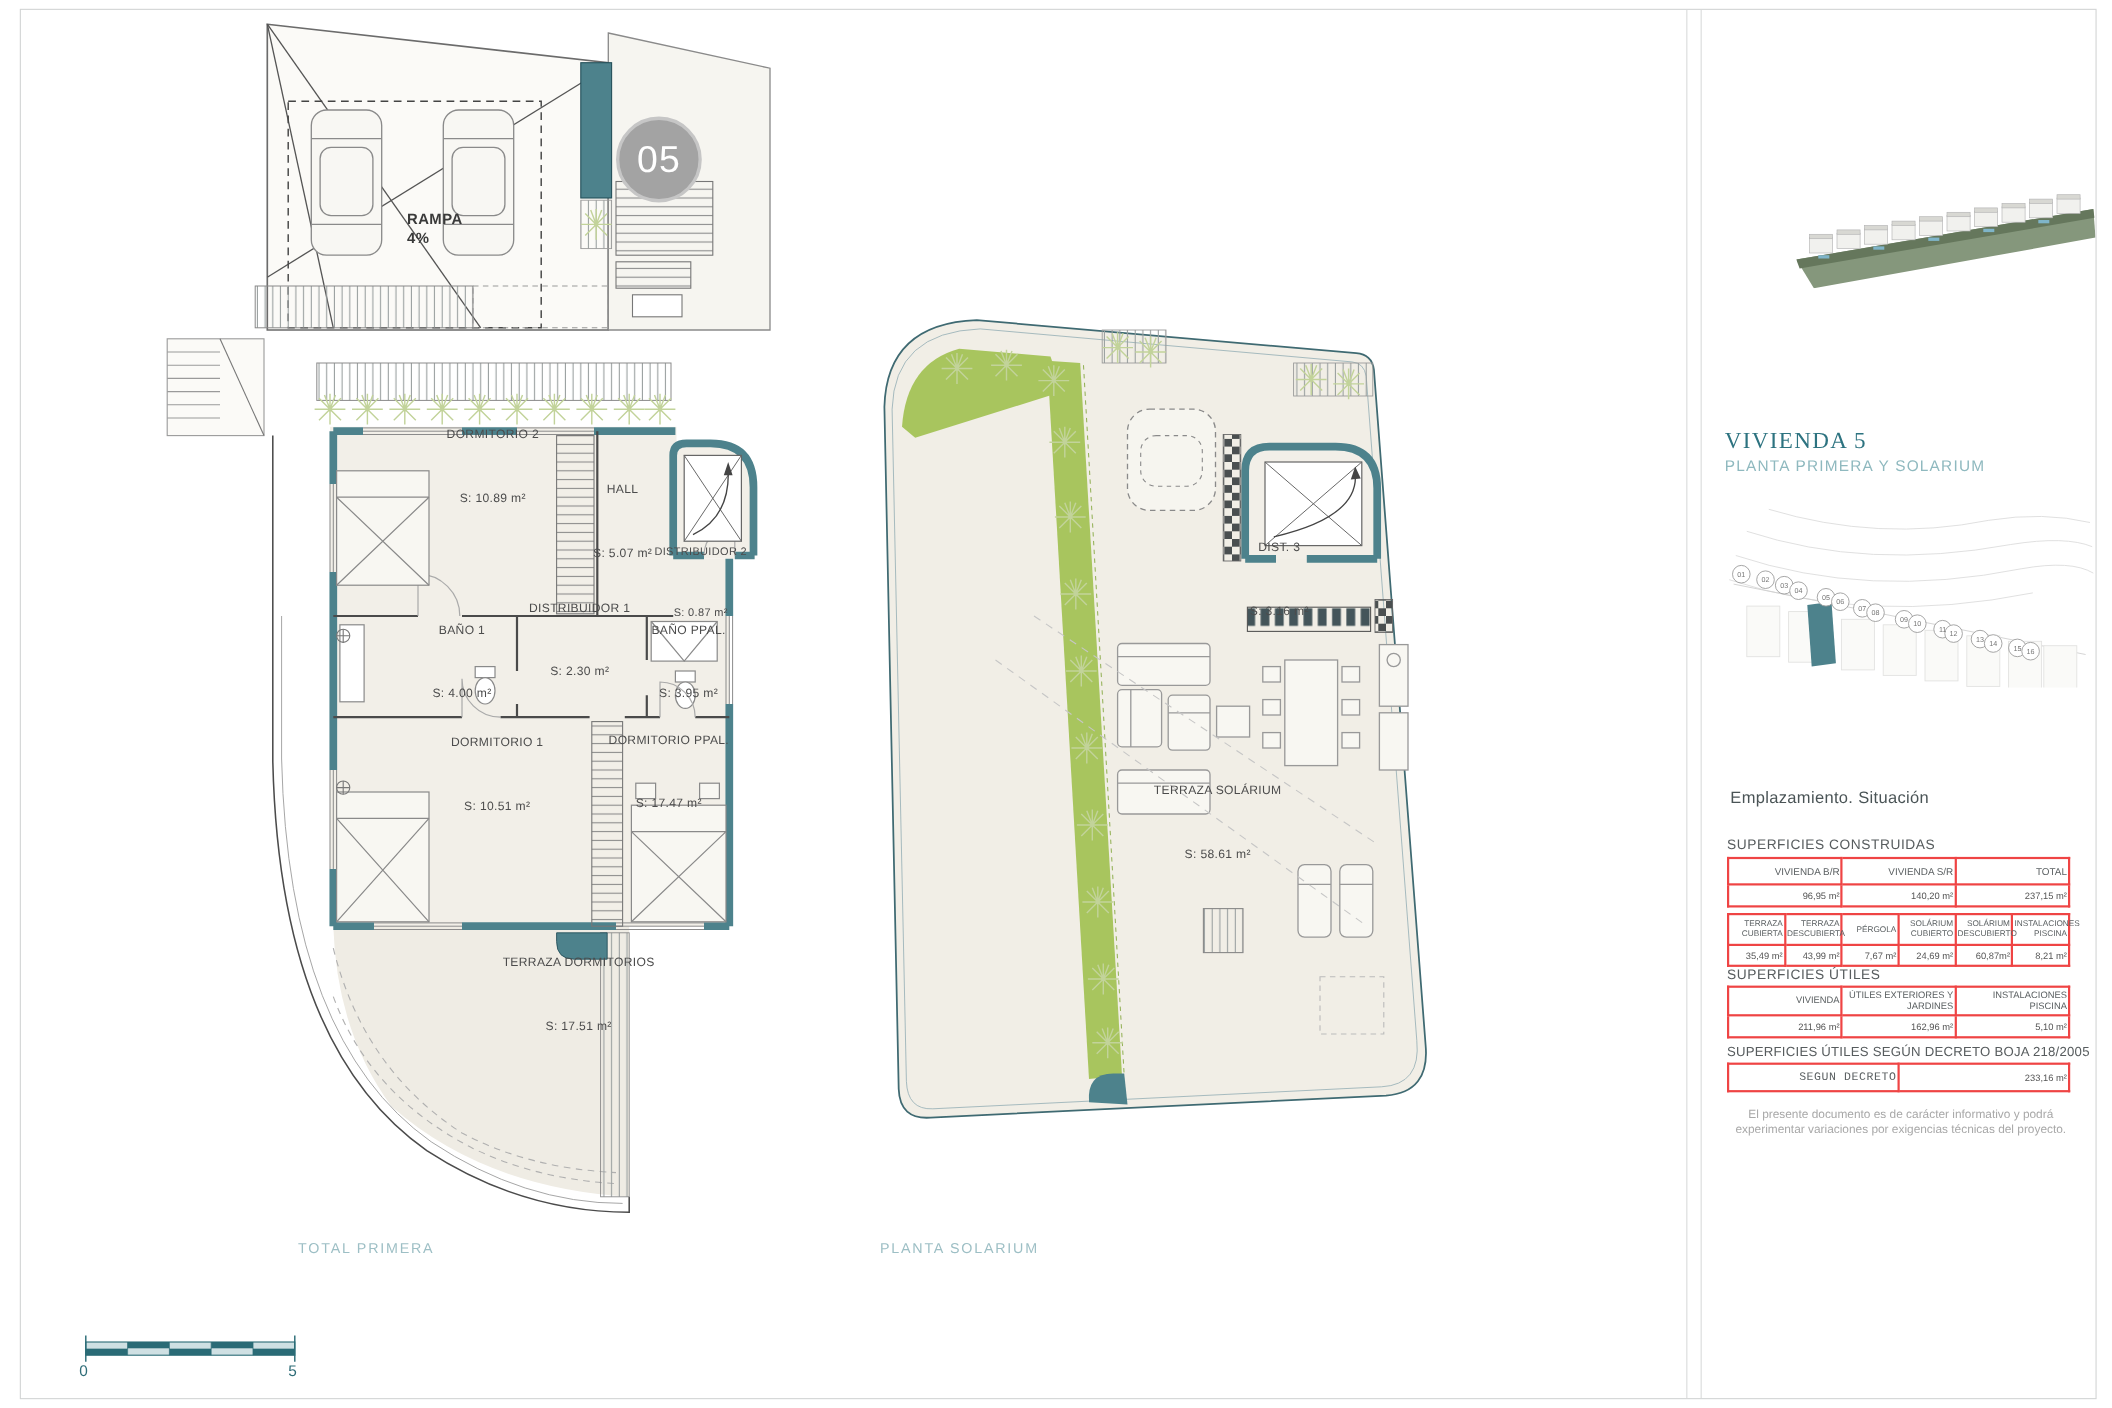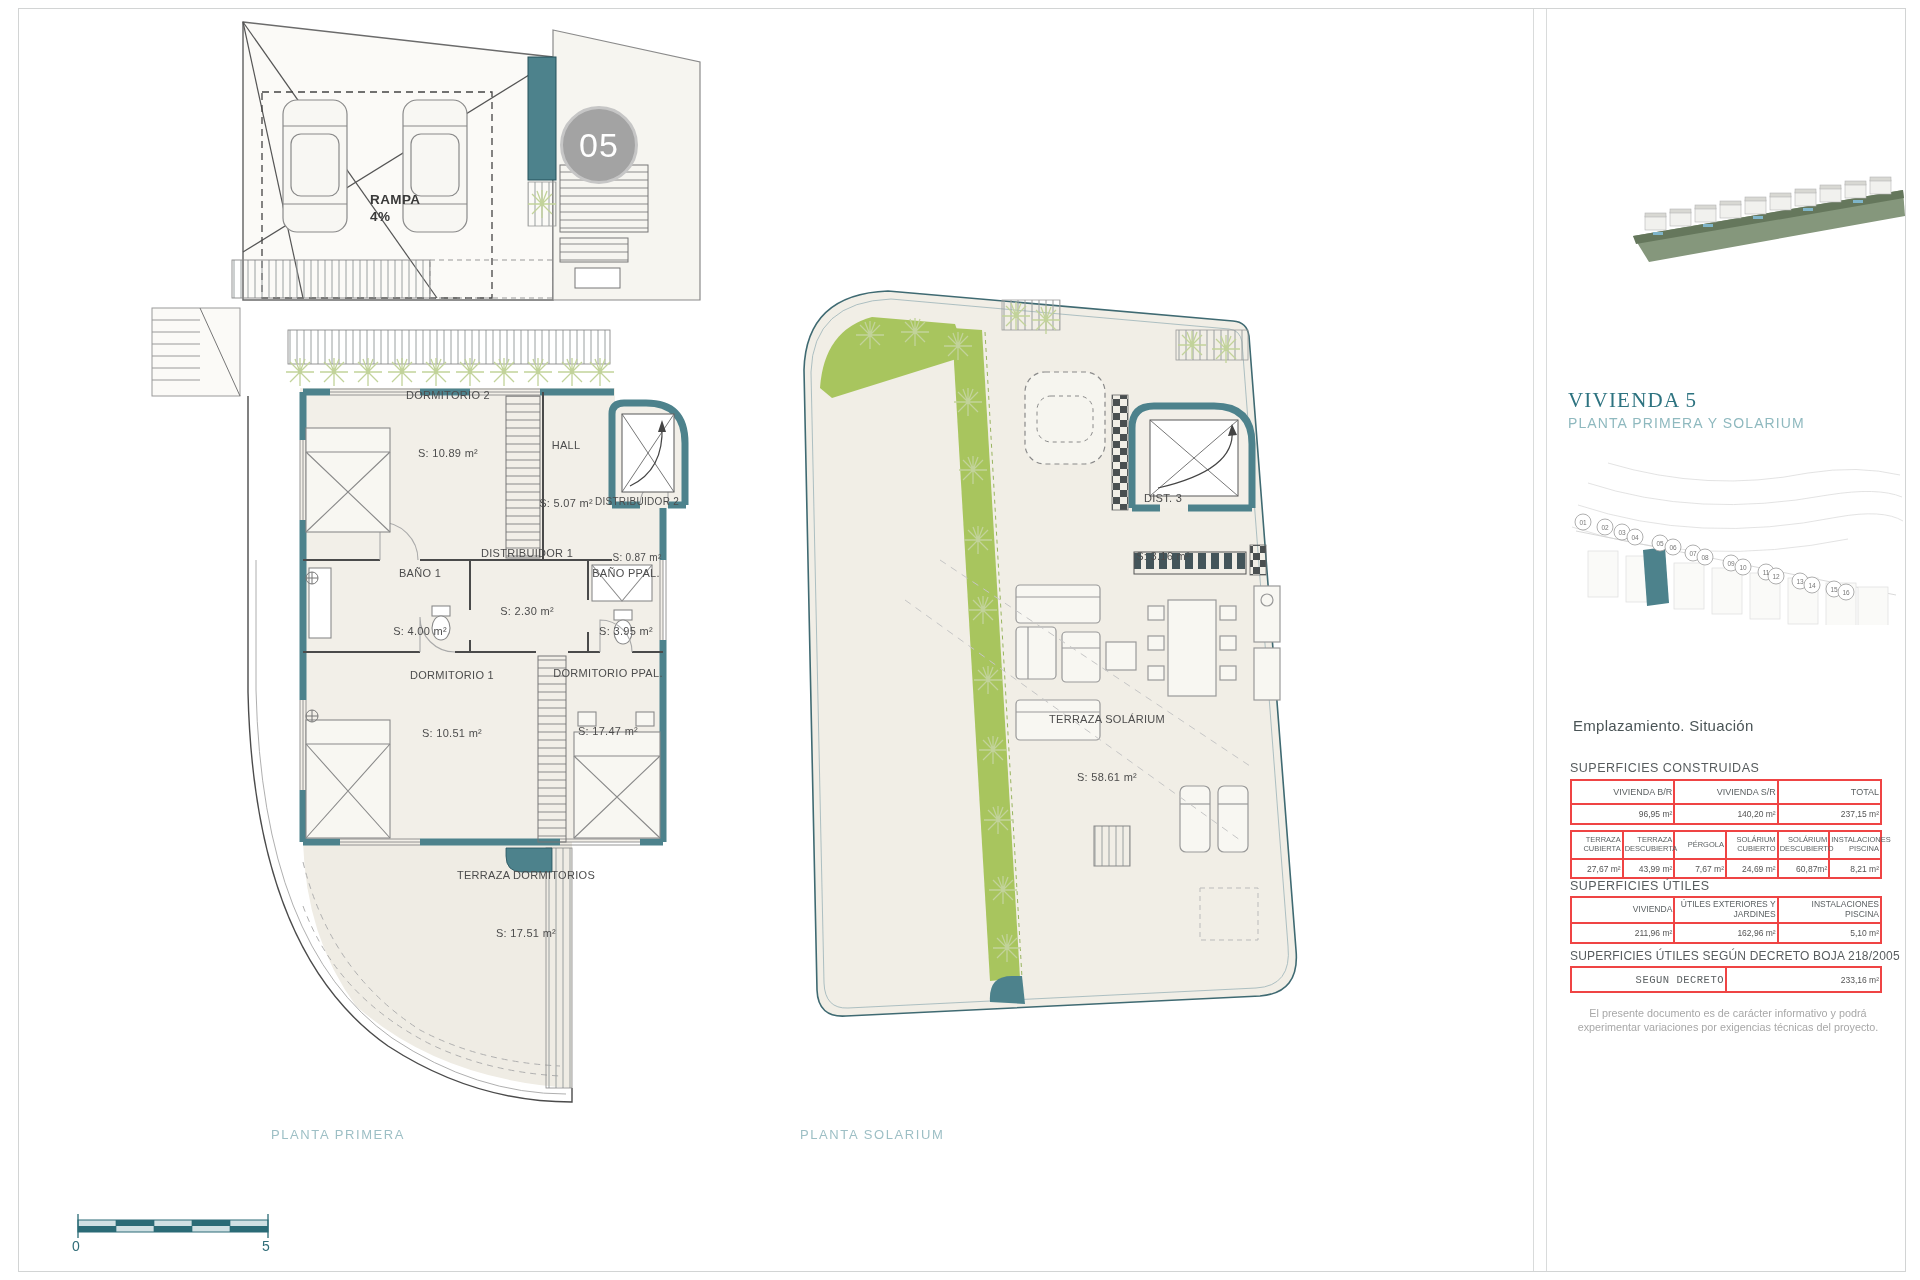--- a/index.html
+++ b/index.html
@@ -337,21 +337,21 @@
 
   <div class="ramp">
     <div>RAMPA</div>
     <div>4%</div>
   </div>
 
   <div class="badge">
     <span>05</span>
   </div>
 
-  <div class="caption" style="left:271px;top:1127px">PLANTA PRIMERA</div>
+  <div class="caption" style="left:271px;top:1127px">TOTAL PRIMERA</div>
   <div class="caption" style="left:800px;top:1127px">PLANTA SOLARIUM</div>
 
   <div class="scnum" style="left:72px;top:1238px">0</div>
   <div class="scnum" style="left:262px;top:1238px">5</div>
 
   <div class="sidebar">
 
     <svg class="render" width="272" height="112" viewBox="0 0 272 112">
       <path d="M0,86 L270,40 L272,66 L16,112 Z" fill="#85977c"></path>
       <path d="M0,86 L270,40 L271,48 L3,94 Z" fill="#65775c"></path>
@@ -469,21 +469,21 @@
       <tbody>
           <tr>
         <th>TERRAZA CUBIERTA</th>
         <th>TERRAZA DESCUBIERTA</th>
         <th>PÉRGOLA</th>
         <th>SOLÁRIUM CUBIERTO</th>
         <th>SOLÁRIUM DESCUBIERTO</th>
         <th>INSTALACIONES PISCINA</th>
       </tr>
       <tr>
-        <td>27,67 m²</td>
+        <td>35,49 m²</td>
         <td>43,99 m²</td>
         <td>7,67 m²</td>
         <td>24,69 m²</td>
         <td>60,87m²</td>
         <td>8,21 m²</td>
       </tr>
     </tbody>
       </table>
 
     <div class="sec" style="top:879px">SUPERFICIES ÚTILES</div>

